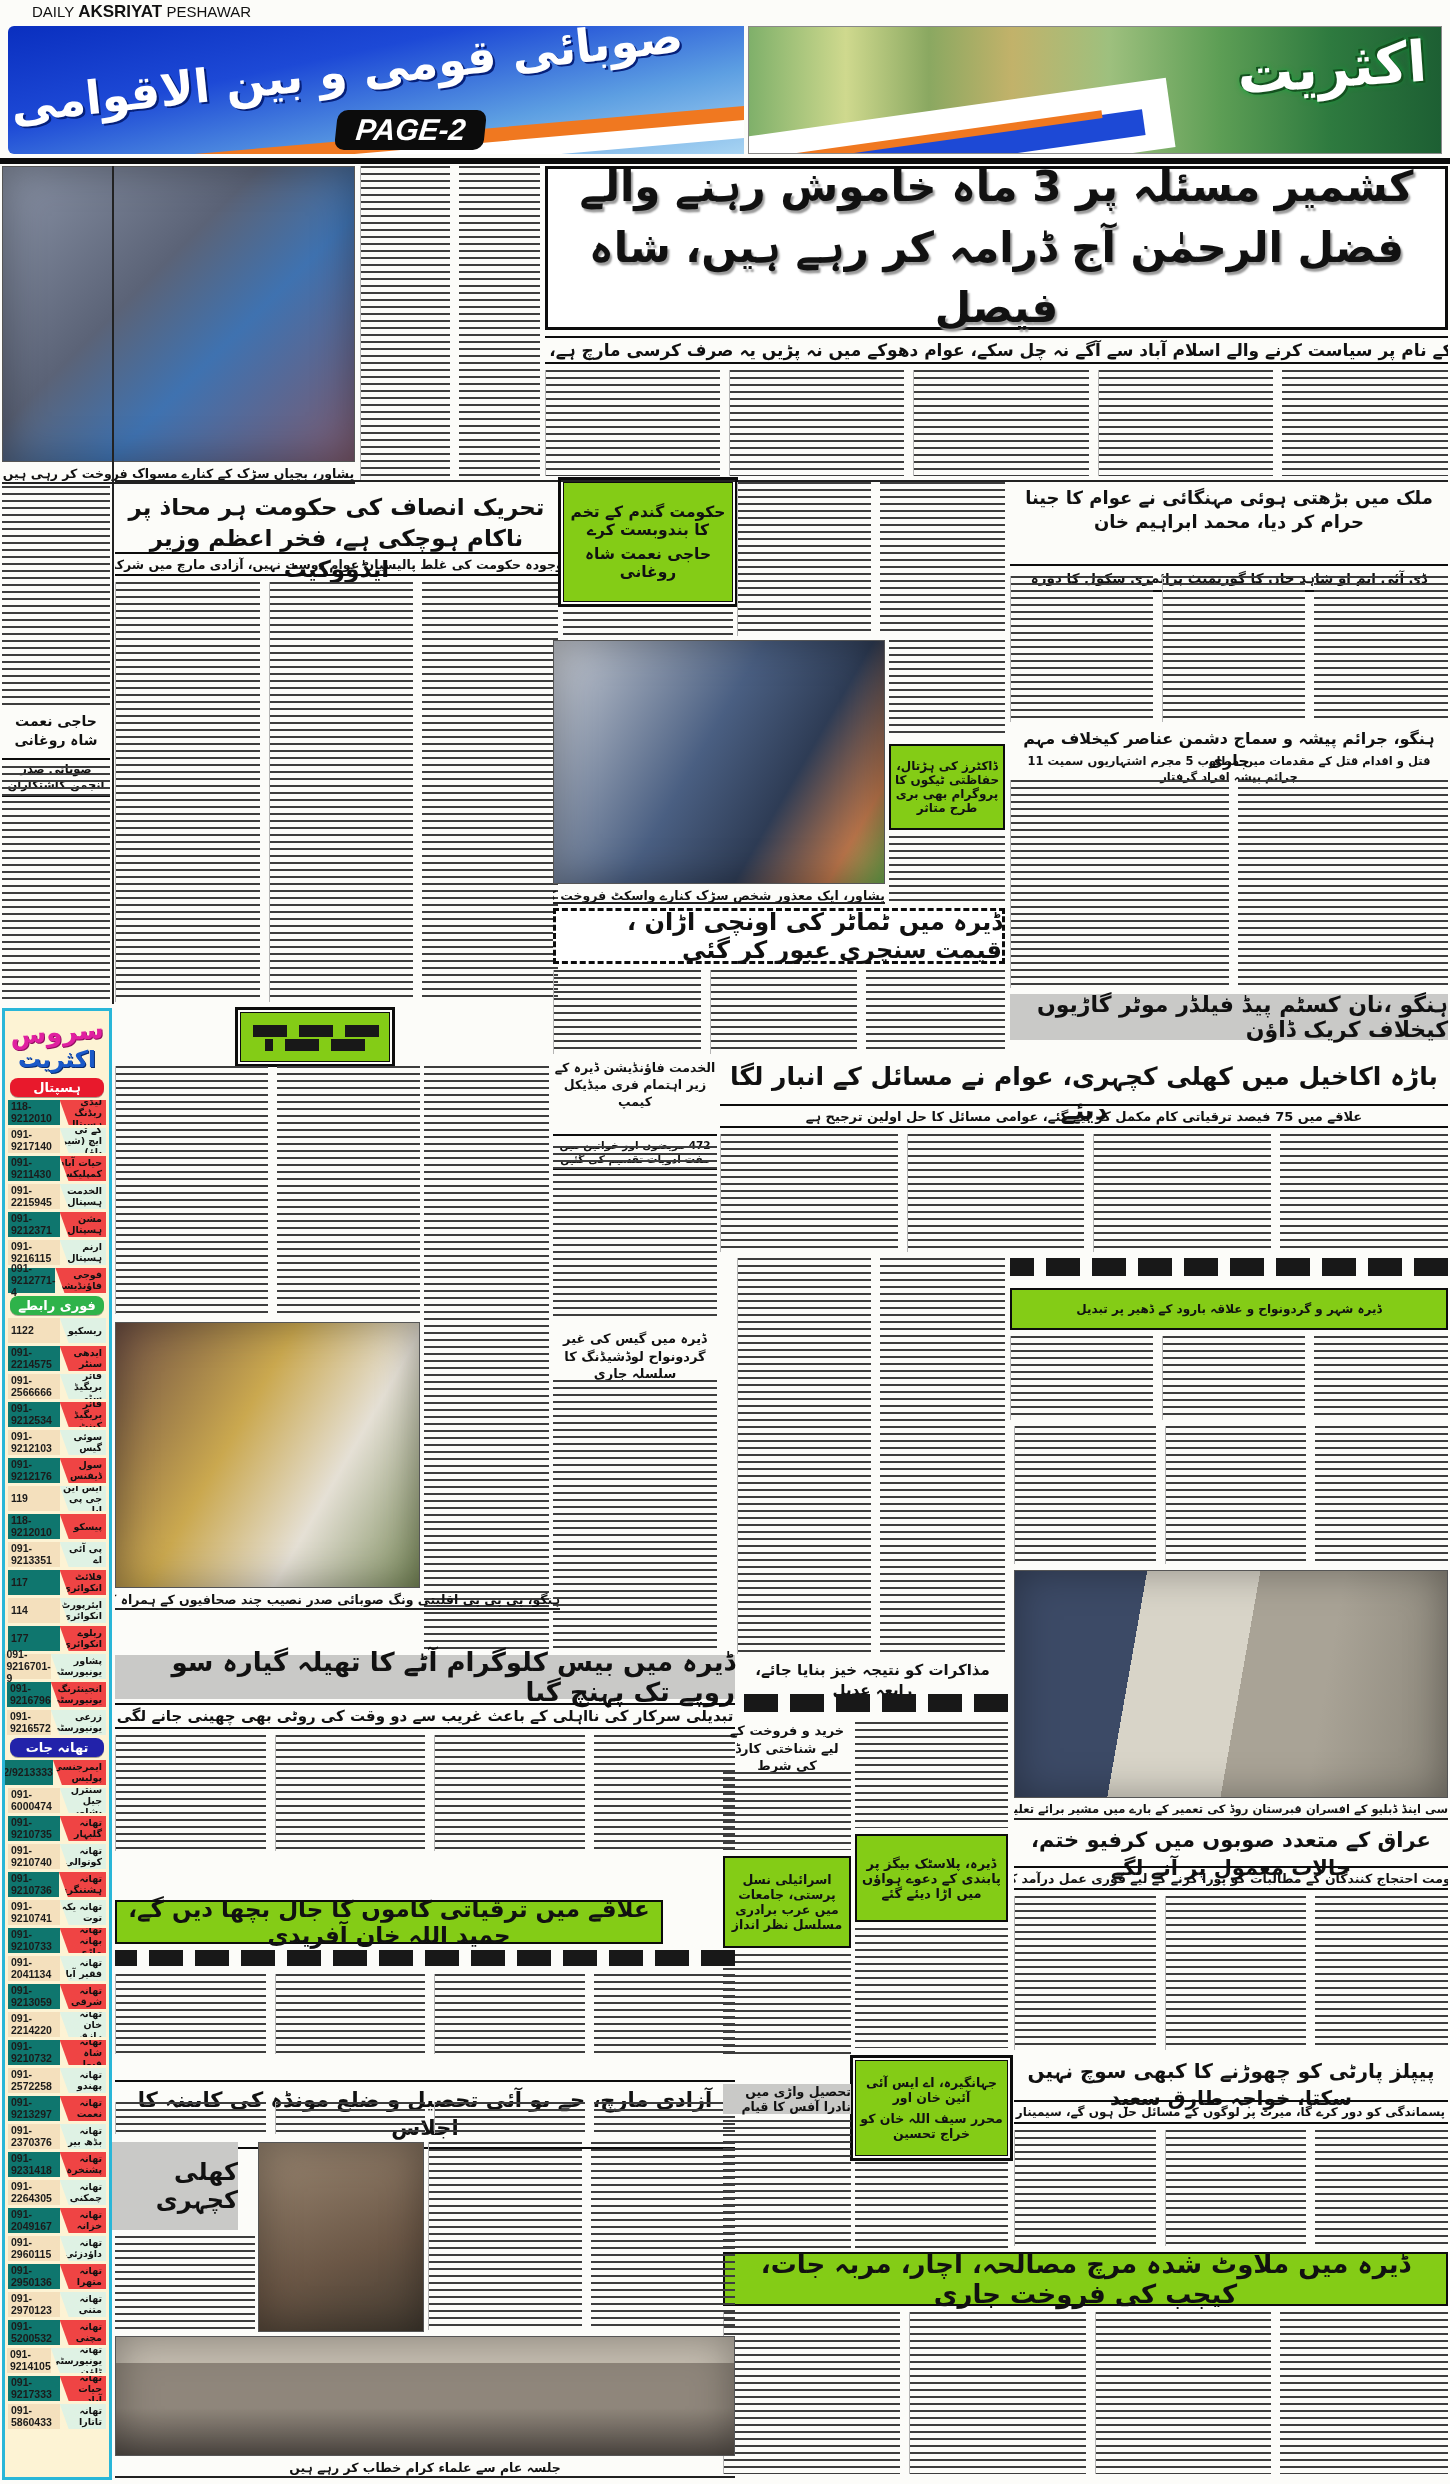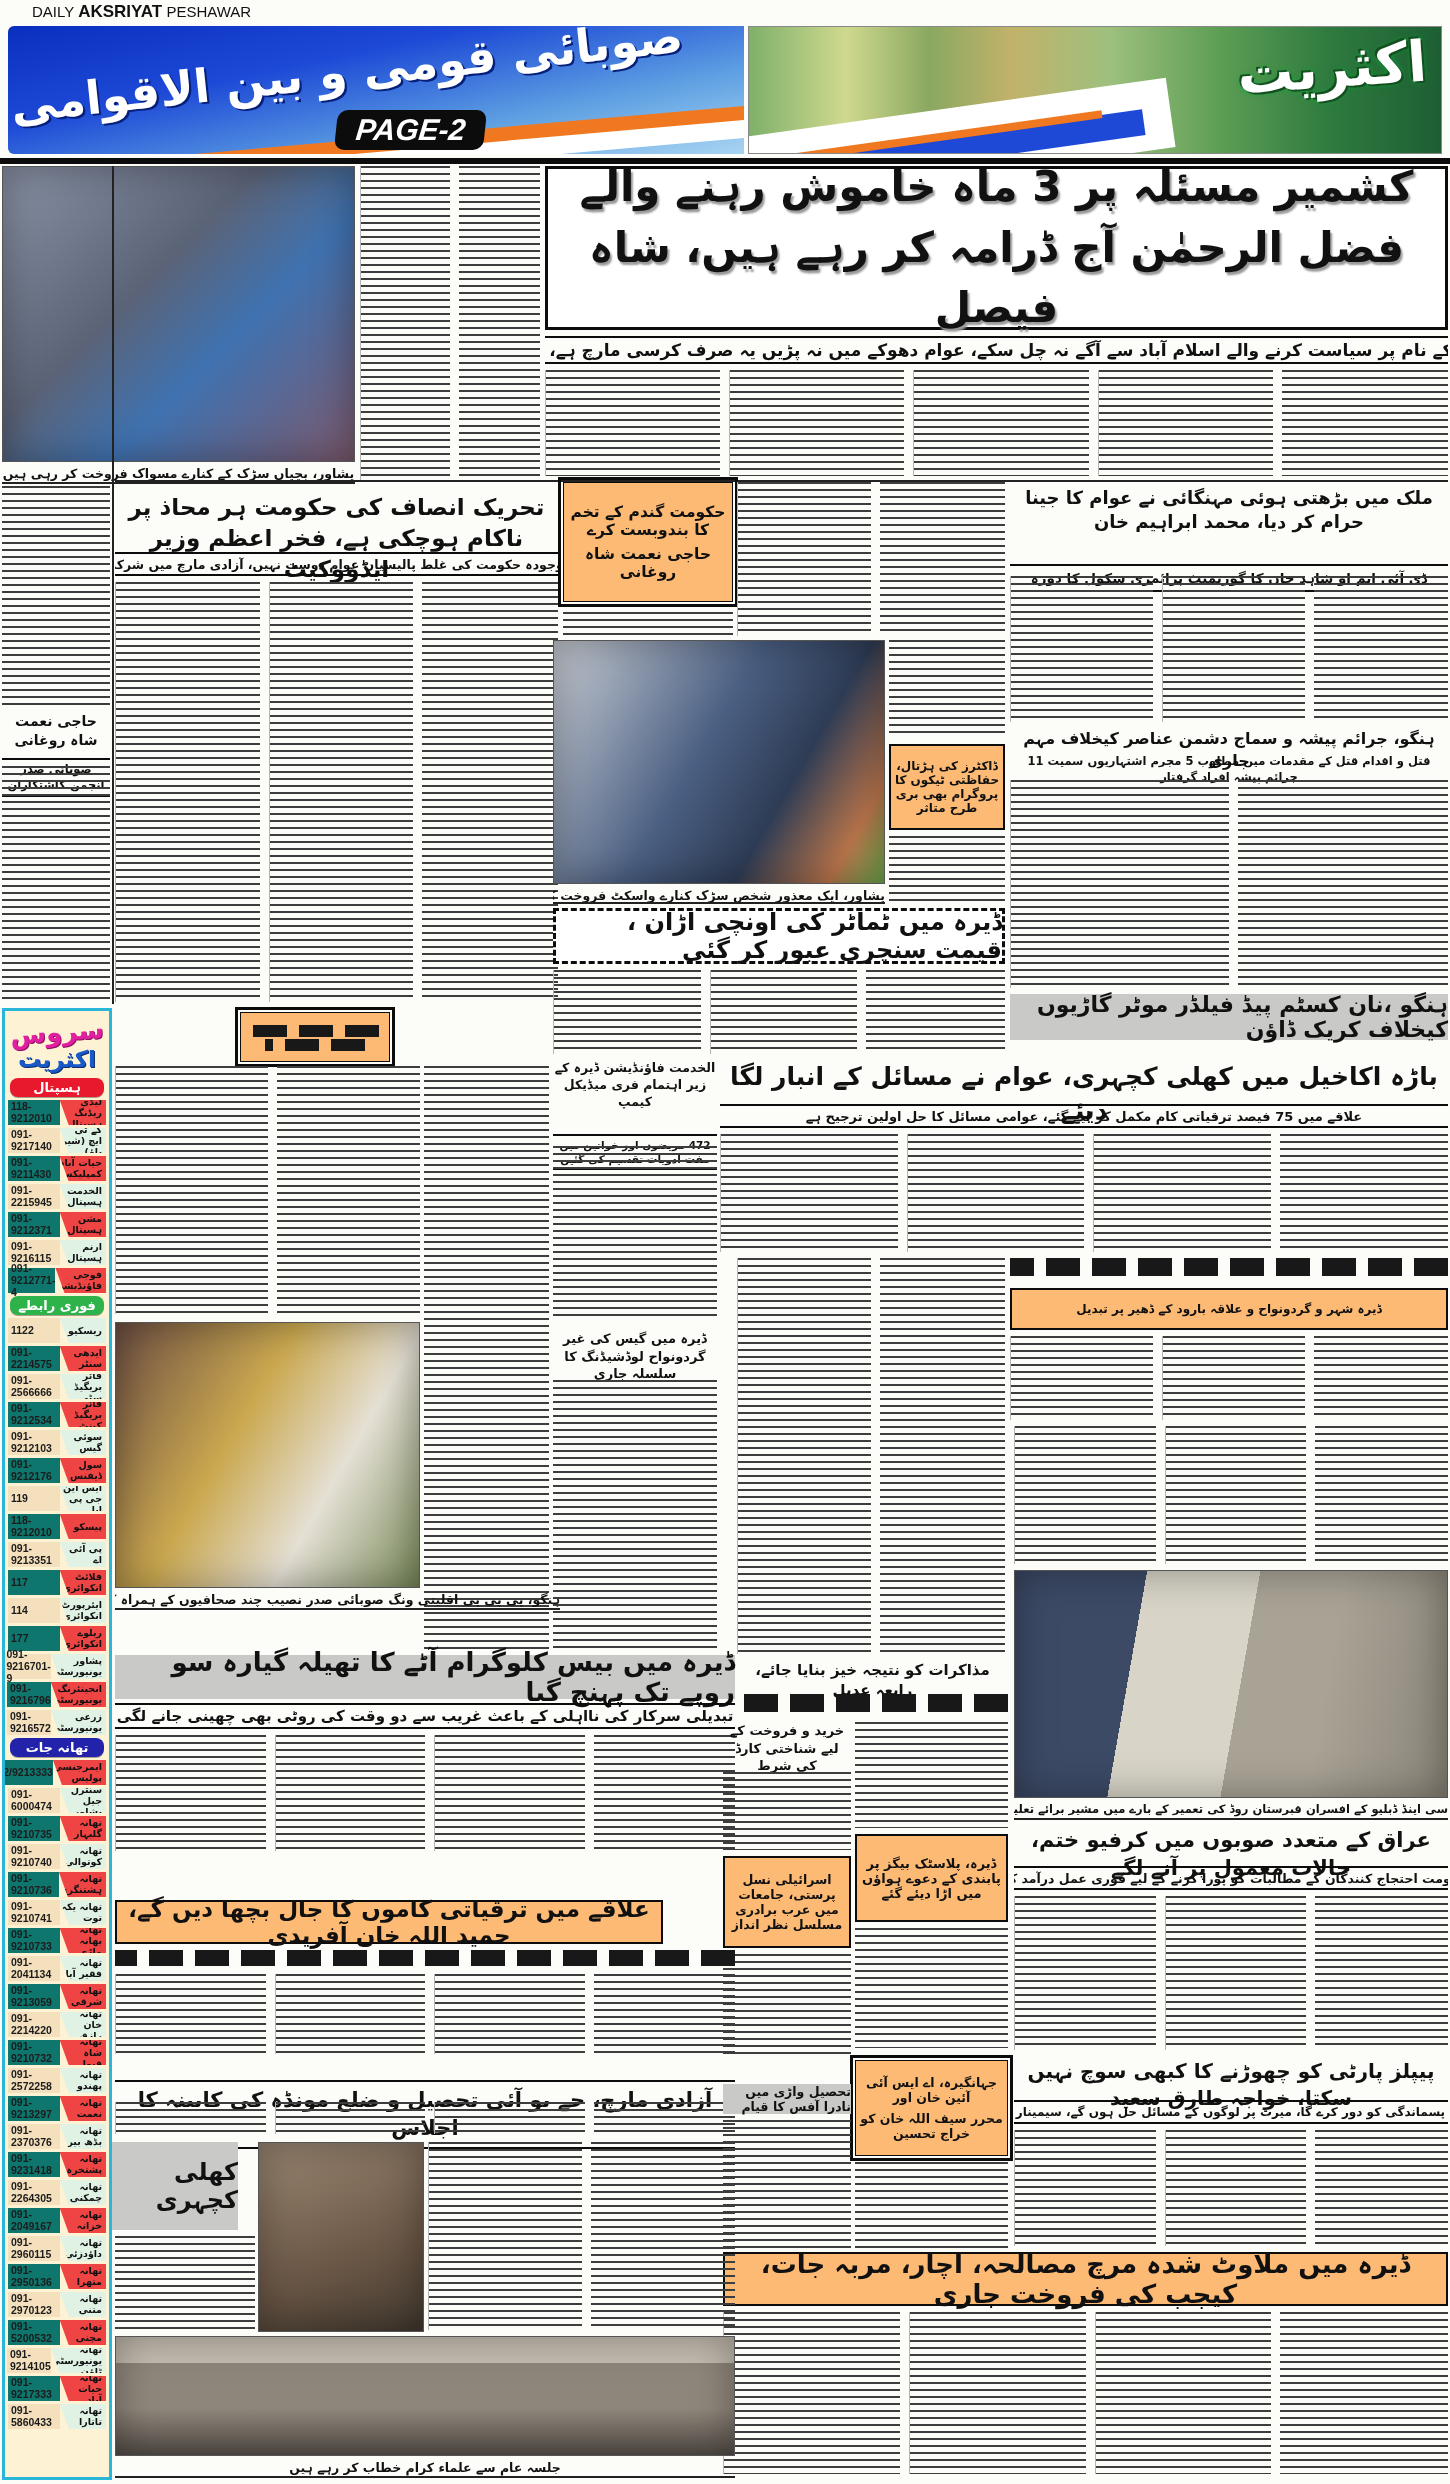--- a/index.html
+++ b/index.html
@@ -27,21 +27,21 @@
   .blkrule{background:#0c0c0c;}
   
   .hl{font-weight:bold;text-align:center;line-height:1.35;}
   .leadbox{border:3px solid #0c0c0c;background:#fff;display:flex;align-items:center;justify-content:center;padding:4px 10px;}
   .leadbox .t{font-size:42px;font-weight:bold;text-shadow:2px 3px 2px #9a9a9a;line-height:1.45;text-align:center;}
   .subbar{border-top:2px solid #0c0c0c;border-bottom:2px solid #0c0c0c;display:flex;align-items:center;justify-content:center;
           font-weight:bold;font-size:17px;white-space:nowrap;overflow:hidden;}
   .rulebar{border-top:2px solid #0c0c0c;border-bottom:2px solid #0c0c0c;margin-top:20px;}
   .graybar{background:#c9c9c7;display:flex;align-items:center;justify-content:center;font-weight:bold;}
   .boxed{border:2px solid #0c0c0c;display:flex;flex-direction:column;align-items:center;justify-content:center;
-         font-weight:bold;text-align:center;padding:3px;background:#fdba74;}
+         font-weight:bold;text-align:center;padding:3px;background:#84cc16;}
   .boxed.dbl{border:1px solid #0c0c0c;outline:3px solid #0c0c0c;outline-offset:2px;}
   .dashedbox{border:3px dashed #0c0c0c;display:flex;align-items:center;justify-content:center;font-weight:bold;background:#fff;}
   
   .greek{display:flex;gap:9px;}
   .gcol{flex:1;background:repeating-linear-gradient(to bottom,#3d3d3d 0 2px,transparent 2px 7px);}
   .gcol + .gcol{border-left:1px solid #b5b5b5;padding-left:8px;}
   .ghl{background:repeating-linear-gradient(to left,#181818 0 34px,transparent 34px 46px);}
   
   .ph{border:1px solid #555;box-shadow:inset 0 0 40px rgba(0,0,0,.35);}
   .cap{font-size:12.5px;font-weight:bold;text-align:center;border-bottom:2px solid #222;padding-top:2px;

